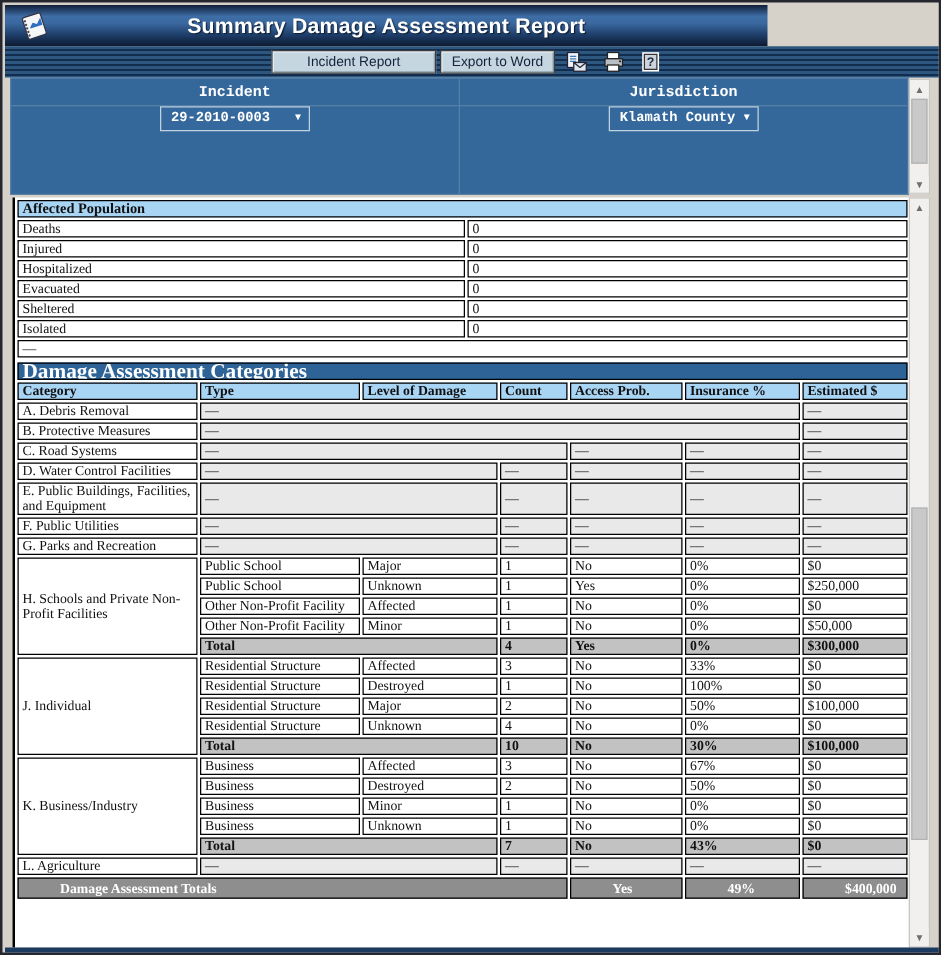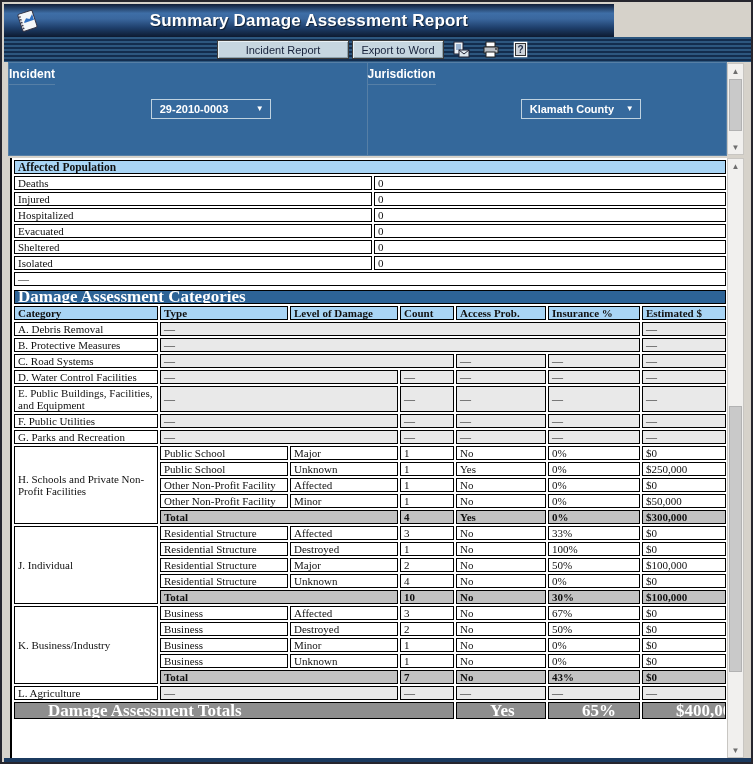--- a/index.html
+++ b/index.html
@@ -36,27 +36,27 @@
   .tb-icon{position:absolute; top:3px; width:20px; height:19px; display:flex; align-items:center; justify-content:center; cursor:pointer;}
   .tb-icon.i1{left:447px;}
   .tb-icon.i2{left:477px;}
   .tb-icon.i3{left:506px;}
   
   .filters{
     position:absolute; top:60px; left:6px; width:719px; height:94px;
     background:#34689b; border:1px solid #567fa6; box-sizing:border-box;
     display:flex; flex-wrap:wrap;
   }
-  .f-col{width:50%; box-sizing:border-box; display:flex; flex-direction:row;}
+  .f-col{width:50%; box-sizing:border-box; display:flex; flex-direction:column;font-family:Liberation Mono, monospace;}
   .f-col.left{border-right:1px solid #567fa6;}
   .f-head{
     height:21px; border-bottom:1px solid #567fa6; color:#fff; font-weight:bold;
     font-size:12px; display:flex; align-items:center; justify-content:center;
   }
-  .f-body{flex:1; display:flex; align-items:center; justify-content:center;}
+  .f-body{flex:1; display:flex; align-items:flex-start; justify-content:center;}
   .dropdown{
     width:120px; height:20px; box-sizing:border-box; border:1px solid #bfd2e0;
     background:#35699d; color:#fff; font-weight:bold; font-size:11px;
     display:flex; align-items:center; justify-content:space-between;
     padding:0 6px 0 8px; cursor:pointer;
   }
   .dropdown .arrow{font-size:8px; line-height:8px;}
   
   .sbar{
     position:absolute; width:17px; background:#f1f0ee; border:1px solid #c8c6c2; box-sizing:border-box;
@@ -84,21 +84,21 @@
   .tbl td,.tbl th{
     border:1px solid #000; padding:0 3px; height:13px; box-sizing:border-box;
     vertical-align:middle; text-align:left; background:#fff; line-height:12px;
     overflow:hidden; font-weight:normal;
   }
   .band-light{background:#a9d5f5 !important; font-weight:bold !important; font-size:11.5px;}
   .band-dark{background:#2d6396 !important; color:#fff; font-weight:bold !important; font-size:17px;}
   th.colh{background:#a9d5f5; font-weight:bold;}
   td.gray{background:#e9e9e9;}
   tr.total td{background:#c2c2c2; font-weight:bold;}
-  tr.grand td{background:#8e8e8e; color:#fff; font-weight:bold; height:17px; font-size:17px;padding-left:33px;}
+  tr.grand td{background:#8e8e8e; color:#fff; font-weight:bold; height:17px; font-size:11px;padding-left:33px;}
   
   .bottombar{position:absolute; top:756px; left:2px; width:749px; height:6px; background:#1b3a5f;}
 </style>
 </head>
 <body>
 
 <div class="window">
 
   <div class="titlebar">
     <span class="app-icon">
@@ -419,21 +419,21 @@
             <td class="gray">—</td>
             <td class="gray">—</td>
             <td class="gray">—</td>
             <td class="gray">—</td>
           </tr>
         </tbody>
       <tbody>
         <tr class="grand">
           <td colspan="4">Damage Assessment Totals</td>
           <td>Yes</td>
-          <td>65%</td>
+          <td>49%</td>
           <td>$400,000</td>
         </tr>
       </tbody>
     </table>
   </div>
 
   <div class="sbar main-sb">
     <div class="sb-arrow up">▲</div>
     <div class="thumb"></div>
     <div class="sb-arrow down">▼</div>

